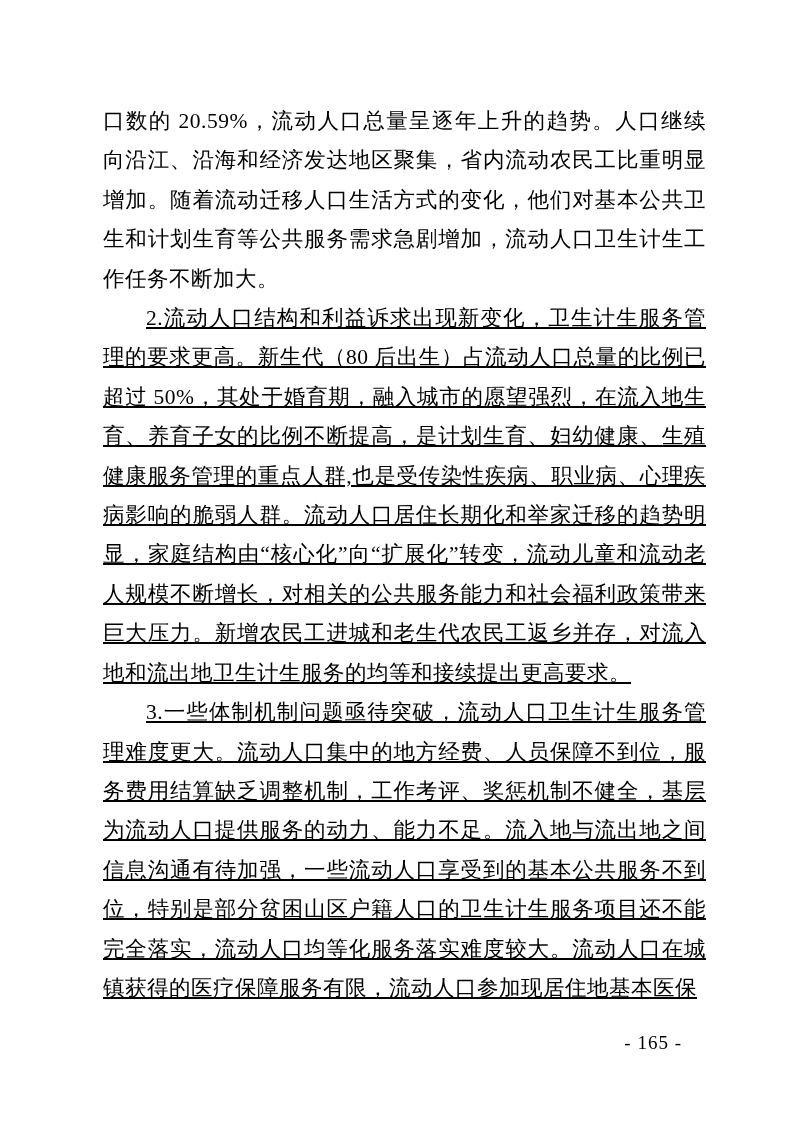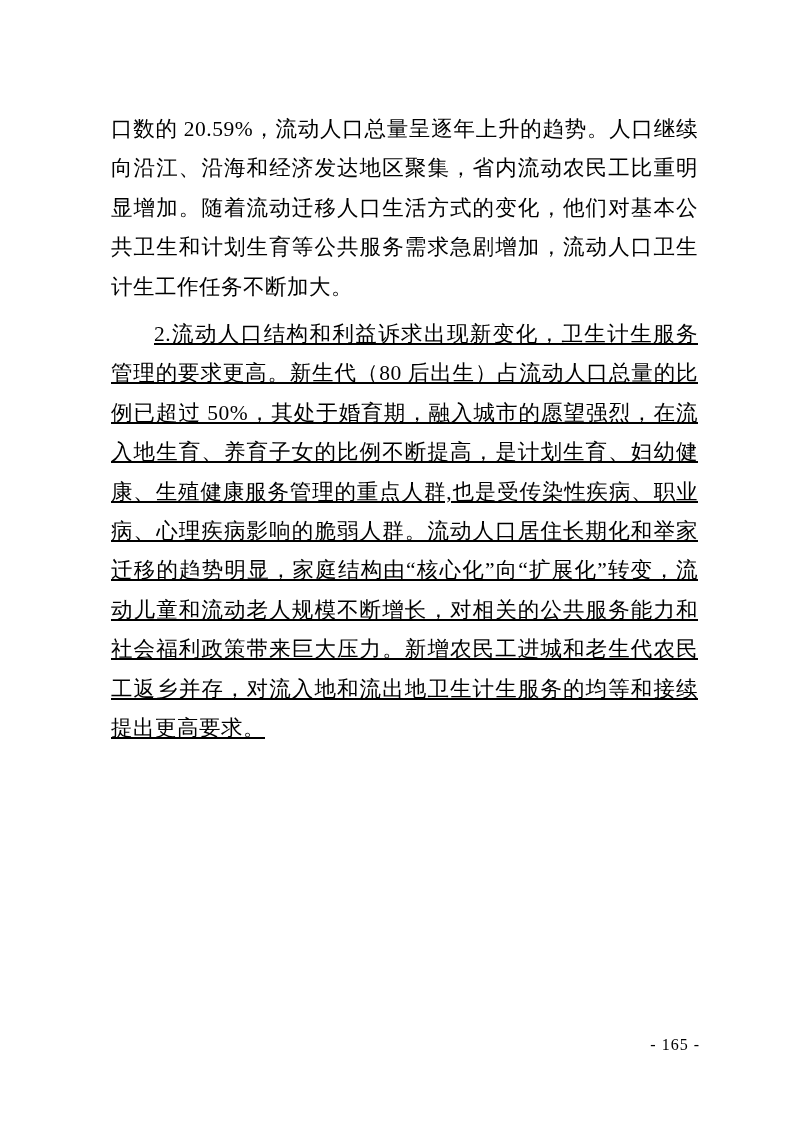--- a/index.html
+++ b/index.html
@@ -25,37 +25,38 @@
     left: 103px;
     top: 102px;
     width: 603px;
     font-size: 21.5px;
     line-height: 39.4px;
     text-align: justify;
     text-justify: inter-ideograph;
     letter-spacing: 0.5px;
   }
   .para {
-    margin: 8px;
+    margin: 0;
     padding: 0;
   }
   .para.indent {
     text-indent: 2em;
     text-decoration: underline;
   }
   .page-number {
     position: absolute;
-    right: 93px;
+    right: 111px;
     bottom: 68px;
-    font-size: 16px;
+    font-size: 19px;
     letter-spacing: 1px;
   }
 </style>
 </head>
 <body>
 
 <div class="page">
   <div class="text-body">
     <p class="para">口数的 20.59%，流动人口总量呈逐年上升的趋势。人口继续向沿江、沿海和经济发达地区聚集，省内流动农民工比重明显增加。随着流动迁移人口生活方式的变化，他们对基本公共卫生和计划生育等公共服务需求急剧增加，流动人口卫生计生工作任务不断加大。</p>
     <p class="para indent">2.流动人口结构和利益诉求出现新变化，卫生计生服务管理的要求更高。新生代（80 后出生）占流动人口总量的比例已超过 50%，其处于婚育期，融入城市的愿望强烈，在流入地生育、养育子女的比例不断提高，是计划生育、妇幼健康、生殖健康服务管理的重点人群,也是受传染性疾病、职业病、心理疾病影响的脆弱人群。流动人口居住长期化和举家迁移的趋势明显，家庭结构由“核心化”向“扩展化”转变，流动儿童和流动老人规模不断增长，对相关的公共服务能力和社会福利政策带来巨大压力。新增农民工进城和老生代农民工返乡并存，对流入地和流出地卫生计生服务的均等和接续提出更高要求。</p>
+    <p class="para indent">3.一些体制机制问题亟待突破，流动人口卫生计生服务管理难度更大。流动人口集中的地方经费、人员保障不到位，服务费用结算缺乏调整机制，工作考评、奖惩机制不健全，基层为流动人口提供服务的动力、能力不足。流入地与流出地之间信息沟通有待加强，一些流动人口享受到的基本公共服务不到位，特别是部分贫困山区户籍人口的卫生计生服务项目还不能完全落实，流动人口均等化服务落实难度较大。流动人口在城镇获得的医疗保障服务有限，流动人口参加现居住地基本医保</p>
   </div>
   <div class="page-number">- 165 -</div>
 </div>
 
 </body></html>

